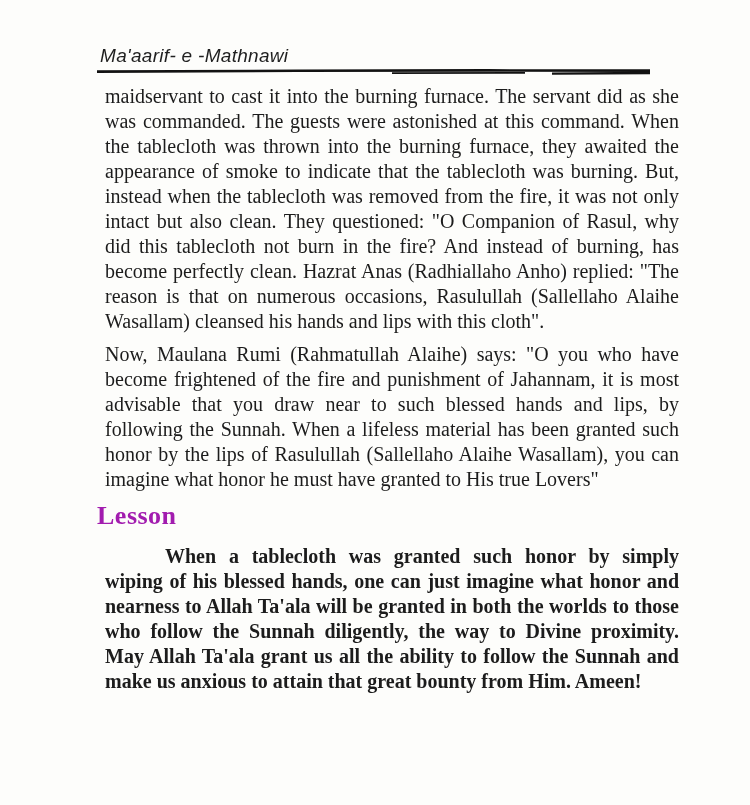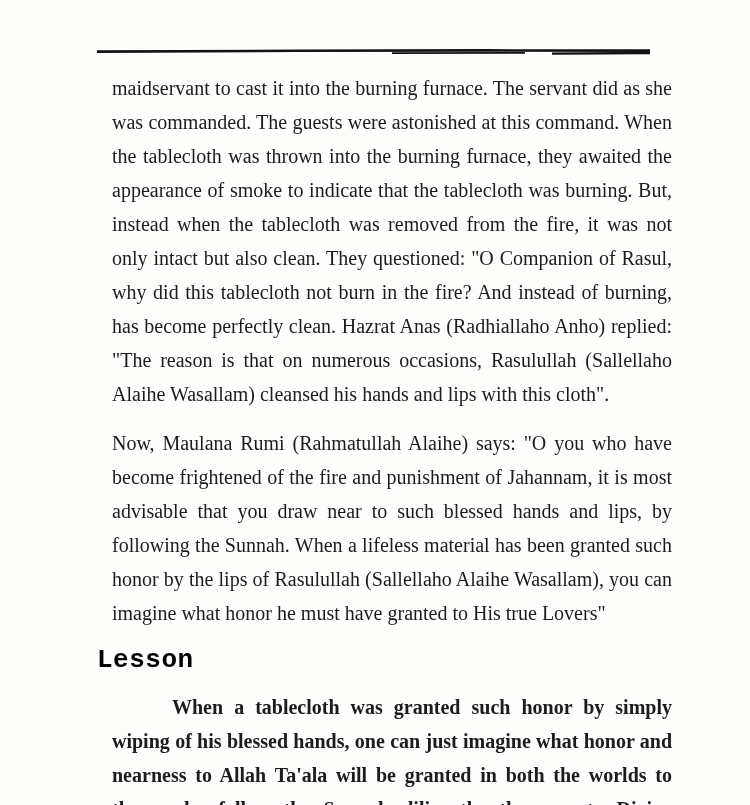--- a/index.html
+++ b/index.html
@@ -35,46 +35,47 @@
   }
   .head-rule {
     display: block;
     margin-top: 1px;
   }
   main {
     margin-top: 7px;
     width: 590px;
   }
   p.body-par {
-    margin: 15px;
+    margin: 8px;
     font-size: 20px;
-    line-height: 34px;
+    line-height: 25px;
     text-align: justify;
     text-justify: inter-word;
   }
   h2.lesson-heading {
     margin: 9px 0 13px 0;
-    font-family: Liberation Mono, monospace;
+    font-family: Liberation Serif, serif;
     font-weight: bold;
     font-size: 26px;
     line-height: 30px;
     letter-spacing: 0.5px;
-    color: #000000;
+    color: #a21caf;
   }
   p.indented {
     text-indent: 60px;
     font-weight: bold;
   }
 </style>
 </head>
 <body>
 
 <div class="page">
 
   <header class="running-head">
+    <span class="head-title">Ma'aarif- e -Mathnawi</span>
     <svg class="head-rule" width="553" height="9" viewBox="0 0 553 9">
       <path d="M0 4.6 L200 3.8 L390 3.4 L553 3.6" stroke="#121212" stroke-width="2.6" fill="none"></path>
       <path d="M295 6.2 L428 5.8" stroke="#121212" stroke-width="1.7" fill="none"></path>
       <path d="M455 6.6 L553 6.0" stroke="#121212" stroke-width="2.3" fill="none"></path>
     </svg>
   </header>
 
   <main>
     <p class="body-par">maidservant to cast it into the burning furnace. The servant did as she was commanded. The guests were astonished at this command. When the tablecloth was thrown into the burning furnace, they awaited the appearance of smoke to indicate that the tablecloth was burning. But, instead when the tablecloth was removed from the fire, it was not only intact but also clean. They questioned: "O Companion of Rasul, why did this tablecloth not burn in the fire? And instead of burning, has become perfectly clean. Hazrat Anas (Radhiallaho Anho) replied: "The reason is that on numerous occasions, Rasulullah (Sallellaho Alaihe Wasallam) cleansed his hands and lips with this cloth".</p>
 

